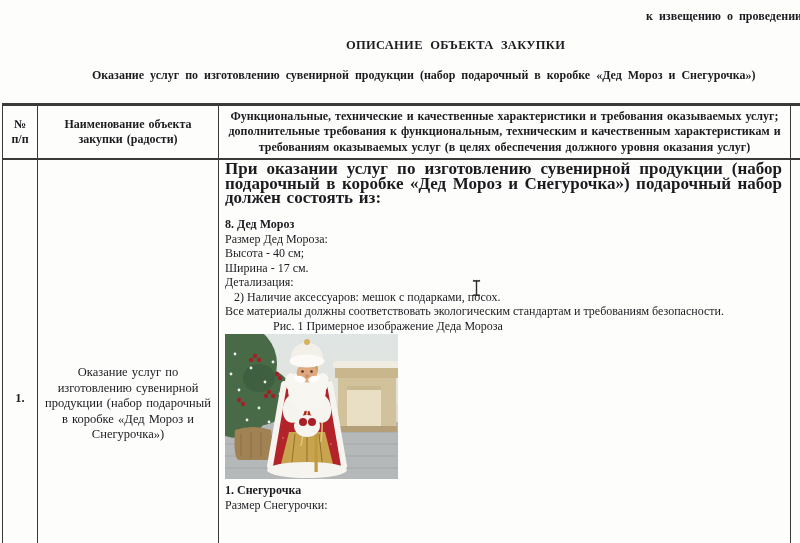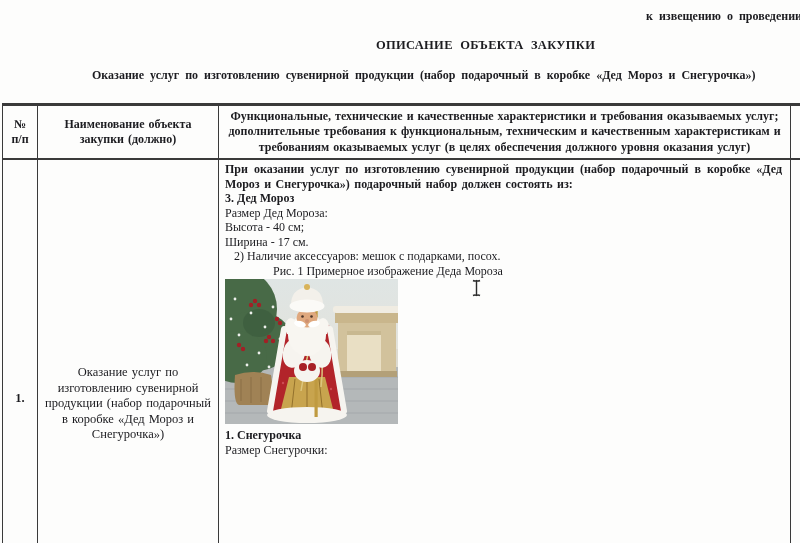--- a/index.html
+++ b/index.html
@@ -8,21 +8,21 @@
     background:#fdfdfc;color:#1c1c20;
     font-family:"Liberation Serif","DejaVu Serif",serif;
     font-size:12px;
   }
   
   .note{
     position:absolute;top:9px;left:646px;white-space:nowrap;
     font-weight:bold;font-size:12px;word-spacing:3px;
   }
   .title{
-    position:absolute;top:38px;left:376px;white-space:nowrap;
+    position:absolute;top:38px;left:346px;white-space:nowrap;
     font-weight:bold;font-size:12.5px;word-spacing:4px;letter-spacing:.3px;
   }
   .subtitle{
     position:absolute;top:68px;left:92px;white-space:nowrap;
     font-weight:bold;font-size:12px;word-spacing:3px;
   }
   
   .tbl{
     position:absolute;left:2px;top:103px;width:830px;
     border-top:3px solid #3a3a3a;border-left:1.5px solid #3a3a3a;
@@ -34,21 +34,21 @@
   .hc{
     display:flex;flex-direction:column;justify-content:center;align-items:center;
     font-weight:bold;line-height:15.3px;text-align:center;word-spacing:1px;
   }
   .hc3{padding:2px 6px;justify-content:center;}
   
   .bc1{padding-top:231px;text-align:center;font-weight:bold;font-size:12.5px;}
   .bc2{padding:205px 5px 0 5px;text-align:center;font-size:12.5px;line-height:15.5px;word-spacing:1px;}
   .bc3{padding:2px 8px 0 6px;line-height:14.5px;position:relative;}
   
-  .just{font-weight:bold;font-size:12px;line-height:14.7px;text-align:justify;word-spacing:1.5px;margin:0 0 0 0;}
+  .just{font-weight:bold;font-size:17px;line-height:14.7px;text-align:justify;word-spacing:1.5px;margin:0 0 11px 0;}
   .b{font-weight:bold;}
   .li{padding-left:9px;}
   .caption{text-align:left;padding-left:48px;}
   .photo{display:block;width:173px;height:145px;margin:1px 0 4px 0;}
   
   .ibeam{position:absolute;left:471px;top:279px;width:11px;height:18px;}
 </style>
 </head>
 <body>
 
@@ -57,42 +57,44 @@
 <div class="subtitle">Оказание услуг по изготовлению сувенирной продукции (набор подарочный в коробке «Дед Мороз и Снегурочка»)</div>
 
 <div class="tbl">
   <div class="hrow">
     <div class="c c1 hc">
       <span>№</span>
       <span>п/п</span>
     </div>
     <div class="c c2 hc">
       <span>Наименование объекта</span>
-      <span>закупки (должно)</span>
+      <span>закупки (радости)</span>
     </div>
     <div class="c c3 hc hc3">
       <span>Функциональные, технические и качественные характеристики и требования оказываемых услуг; дополнительные требования к функциональным, техническим и качественным характеристикам и требованиям оказываемых услуг (в целях обеспечения должного уровня оказания услуг)</span>
     </div>
     <div class="c c4 hc"></div>
   </div>
 
   <div class="brow">
     <div class="c c1 bc1">
       <span>1.</span>
     </div>
     <div class="c c2 bc2">
       <span>Оказание услуг по изготовлению сувенирной продукции (набор подарочный в коробке «Дед Мороз и Снегурочка»)</span>
     </div>
     <div class="c c3 bc3">
       <p class="just">При оказании услуг по изготовлению сувенирной продукции (набор подарочный в коробке «Дед Мороз и Снегурочка») подарочный набор должен состоять из:</p>
-      <div class="b">3. Дед Мороз</div>
+      <div class="b">8. Дед Мороз</div>
       <div>Размер Дед Мороза:</div>
       <div>Высота - 40 см;</div>
       <div>Ширина - 17 см.</div>
+      <div>Детализация:</div>
       <div class="li">2)  Наличие аксессуаров: мешок с подарками, посох.</div>
+      <div>Все материалы должны соответствовать экологическим стандартам и требованиям безопасности.</div>
       <div class="caption">Рис. 1 Примерное изображение Деда Мороза</div>
 
       <svg class="photo" viewBox="0 0 173 145" xmlns="http://www.w3.org/2000/svg">
         <defs>
           <linearGradient id="bg" x1="0" y1="0" x2="0" y2="1">
             <stop offset="0" stop-color="#dfe5e4"></stop>
             <stop offset="1" stop-color="#e6e0d4"></stop>
           </linearGradient>
         </defs>
         <rect width="173" height="145" fill="url(#bg)"></rect>

